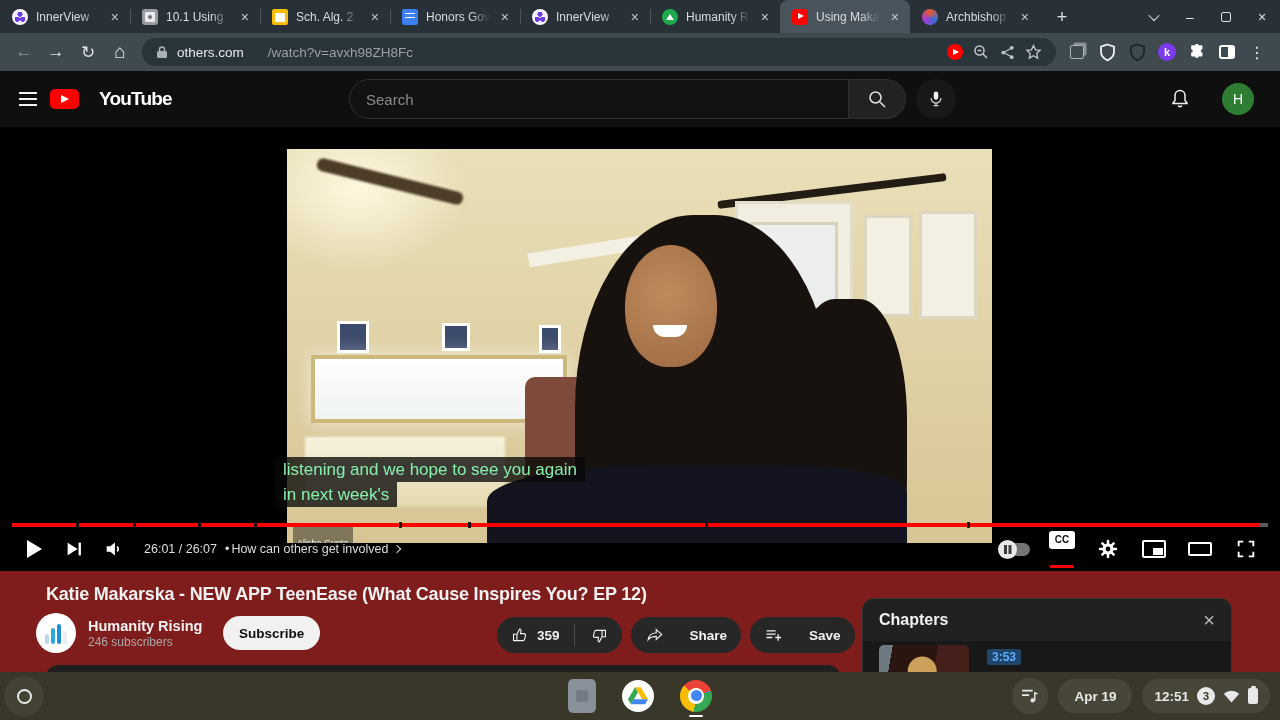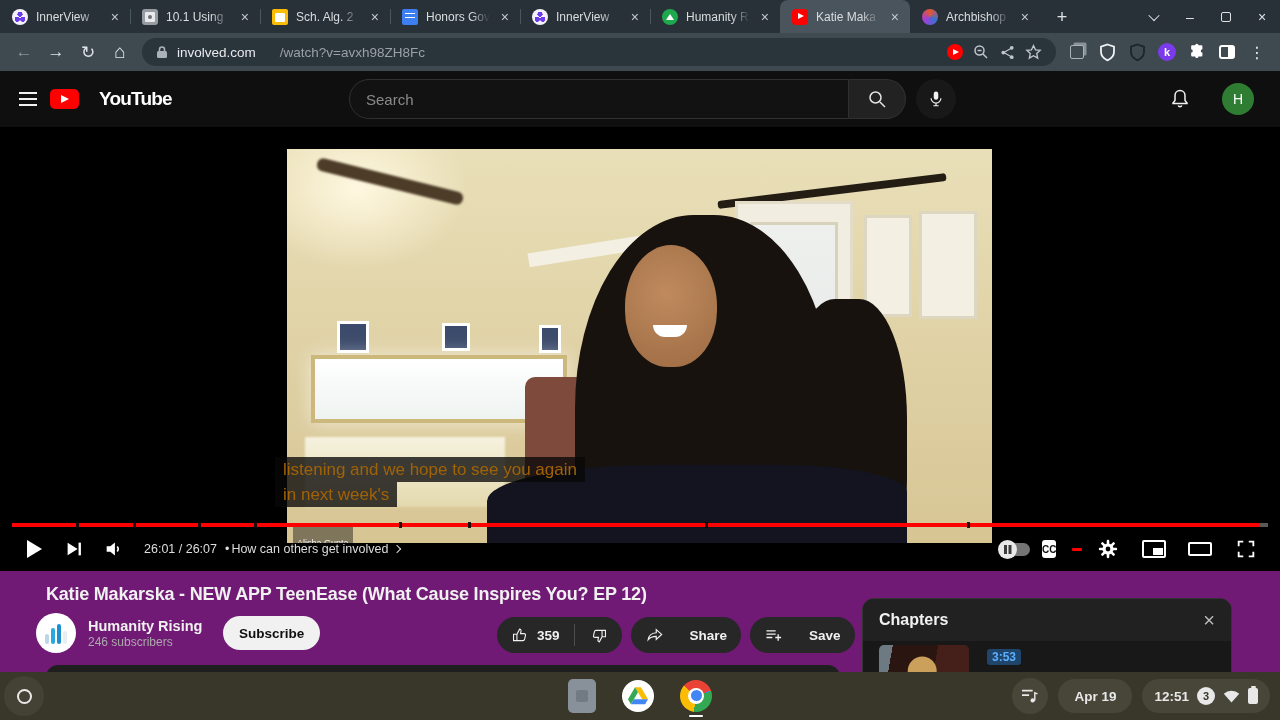--- a/index.html
+++ b/index.html
@@ -89,43 +89,43 @@
   .vs-window { left:24px; top:206px; width:256px; height:68px; background:linear-gradient(#ffffff,#eef3f0); border:4px solid #cdb87c; box-shadow:0 0 18px rgba(255,255,255,.55); }
   .vs-window2 { left:18px; top:288px; width:200px; height:70px; background:linear-gradient(#f6f2df,#e4d9ae); filter:blur(1px); }
   .vs-chair { left:238px; top:228px; width:70px; height:170px; background:#7d4a3c; border-radius:10px 10px 0 0; }
   .vs-hair { left:288px; top:66px; width:258px; height:420px; background:#17120e; border-radius:46% 46% 30% 30%; }
   .vs-hair2 { left:500px; top:150px; width:120px; height:300px; background:#17120e; border-radius:40%; }
   .vs-face { left:338px; top:96px; width:92px; height:122px; background:radial-gradient(circle at 45% 40%, #c08a5e, #9c6a42); border-radius:50% 50% 46% 46%; }
   .vs-smile { left:366px; top:176px; width:34px; height:12px; background:#fff; border-radius:0 0 16px 16px; }
   .vs-body { left:200px; top:316px; width:420px; height:90px; background:#141420; border-radius:40% 30% 0 0; }
   .name-tag { position:absolute; left:6px; top:378px; font-size:9px; color:#efefef; background:rgba(20,20,20,.45); padding:11px 4px; }
   .captions { position:absolute; left:275px; top:330px; }
-  .cap-line { display:table; background:rgba(8,8,8,.78); color:#a16207; font-size:17px; line-height:23px; padding:1px 8px; }
+  .cap-line { display:table; background:rgba(8,8,8,.78); color:#86efac; font-size:17px; line-height:23px; padding:1px 8px; }
   .progress { position:absolute; left:12px; right:12px; top:396px; height:4px; background:rgba(255,255,255,.35); }
   .progress-fill { position:absolute; left:0; top:0; bottom:0; background:#f00; }
   .chapter-gap { position:absolute; top:-1px; bottom:-1px; width:3px; background:rgba(8,8,8,.9); }
   .controls { position:absolute; left:0; right:0; top:400px; height:44px; display:flex; align-items:center; padding:0 14px; }
   .ctl { width:40px; height:40px; display:flex; align-items:center; justify-content:center; flex:none; }
   .play-tri { width:0; height:0; border-left:15px solid #fff; border-top:9px solid transparent; border-bottom:9px solid transparent; }
   .time-text { color:#ddd; font-size:12.5px; margin:0 6px 0 10px; white-space:nowrap; }
   .chapter-text { color:#ddd; font-size:12.5px; white-space:nowrap; display:flex; align-items:center; gap:6px; }
   .chev-r { width:6px; height:6px; border-right:1.6px solid #ddd; border-top:1.6px solid #ddd; transform:rotate(45deg); }
   .ctl-right { margin-left:auto; display:flex; align-items:center; gap:6px; }
   .autoplay { width:30px; height:13px; background:#747474; border-radius:7px; position:relative; margin-right:6px; }
   .autoplay::before { content:""; position:absolute; left:-2px; top:-3px; width:19px; height:19px; border-radius:50%; background:#e9e9e9; }
   .autoplay::after { content:""; position:absolute; left:4px; top:2px; width:2.5px; height:9px; background:#3c3c3c; box-shadow:4.5px 0 0 #3c3c3c; z-index:1; }
-  .cc-btn { display:flex; align-items:center; gap:16px; }
+  .cc-btn { display:flex; flex-direction:column; align-items:center; gap:16px; }
   .cc-box { width:26px; height:18px; background:#fff; border-radius:3px; color:#111; font-size:10px; font-weight:bold; display:flex; align-items:center; justify-content:center; }
   .cc-line { width:24px; height:3px; background:#f00; border-radius:1px; }
   .mini-ic { width:24px; height:18px; border:2px solid #fff; border-radius:2px; position:relative; }
   .mini-ic::after { content:""; position:absolute; right:1px; bottom:1px; width:10px; height:7px; background:#fff; }
   .theater-ic { width:24px; height:14px; border:2px solid #fff; border-radius:2px; }
 
   
-  .content { position:absolute; left:0; top:571px; width:1280px; height:125px; background:#701a75; overflow:hidden; }
+  .content { position:absolute; left:0; top:571px; width:1280px; height:125px; background:#7f1d1d; overflow:hidden; }
   .watch-title { position:absolute; left:46px; top:13px; color:#f1f1f1; font-size:18px; font-weight:bold; letter-spacing:-0.2px; }
   .channel-row { position:absolute; left:36px; top:42px; display:flex; align-items:center; }
   .ch-avatar { width:40px; height:40px; border-radius:50%; background:#fff; display:flex; align-items:flex-end; justify-content:center; gap:2px; padding-bottom:9px; overflow:hidden; }
   .ch-avatar i { display:block; width:4px; border-radius:2px; }
   .ch-meta { margin-left:12px; width:115px; }
   .ch-name { color:#f1f1f1; font-size:14.5px; font-weight:bold; line-height:18px; }
   .ch-subs { color:#aaa; font-size:12px; line-height:15px; }
   .subscribe-btn { margin-left:20px; height:34px; padding:0 16px; border-radius:17px; background:#f1f1f1; color:#0f0f0f; font-size:13.5px; font-weight:bold; display:flex; align-items:center; }
   .actions { position:absolute; left:497px; top:46px; display:flex; align-items:center; gap:9px; }
   .pill { height:36px; background:#272727; border-radius:18px; display:flex; align-items:center; color:#f1f1f1; font-size:13.5px; font-weight:bold; }
@@ -201,21 +201,21 @@
       <span class="tab-title">InnerView</span>
       <span class="tab-close">×</span>
     </div>
     <div class="tab">
       <span class="fav fav-globe"></span>
       <span class="tab-title">Humanity R</span>
       <span class="tab-close">×</span>
     </div>
     <div class="tab active">
       <span class="fav fav-youtube"></span>
-      <span class="tab-title">Katie Maka</span>
+      <span class="tab-title">Using Maka</span>
       <span class="tab-close">×</span>
     </div>
     <div class="tab">
       <span class="fav fav-bird"></span>
       <span class="tab-title">Archbishop</span>
       <span class="tab-close">×</span>
     </div>
     <div class="newtab-btn">+</div>
     <div class="win-controls">
       <div class="win-btn">
@@ -232,21 +232,21 @@
   <div class="toolbar">
     <div class="nav-ic dim">←</div>
     <div class="nav-ic">→</div>
     <div class="nav-ic">↻</div>
     <div class="nav-ic" style="font-size:19px;">⌂</div>
     <div class="urlbar">
       <svg width="12" height="14" viewBox="0 0 12 14" style="margin-right:9px;flex:none;">
         <rect x="1" y="6" width="10" height="7" rx="1.5" fill="#aab1b7"></rect>
         <path d="M3.5 6V4.5a2.5 2.5 0 0 1 5 0V6" stroke="#aab1b7" stroke-width="1.6" fill="none"></path>
       </svg>
-      <span class="url-host">involved.com</span>
+      <span class="url-host">others.com</span>
         <span class="url-path">/watch?v=avxh98ZH8Fc</span>
       <span class="spacer"></span>
       <span class="pill-ic">
           <span class="yt-mini"></span>
         </span>
       <span class="pill-ic">
         <svg width="16" height="16" viewBox="0 0 16 16">
             <circle cx="6.5" cy="6.5" r="4.5" stroke="#c0c6cb" stroke-width="1.5" fill="none"></circle>
             <path d="M10 10l4 4M4.5 6.5h4" stroke="#c0c6cb" stroke-width="1.5"></path>
           </svg>

